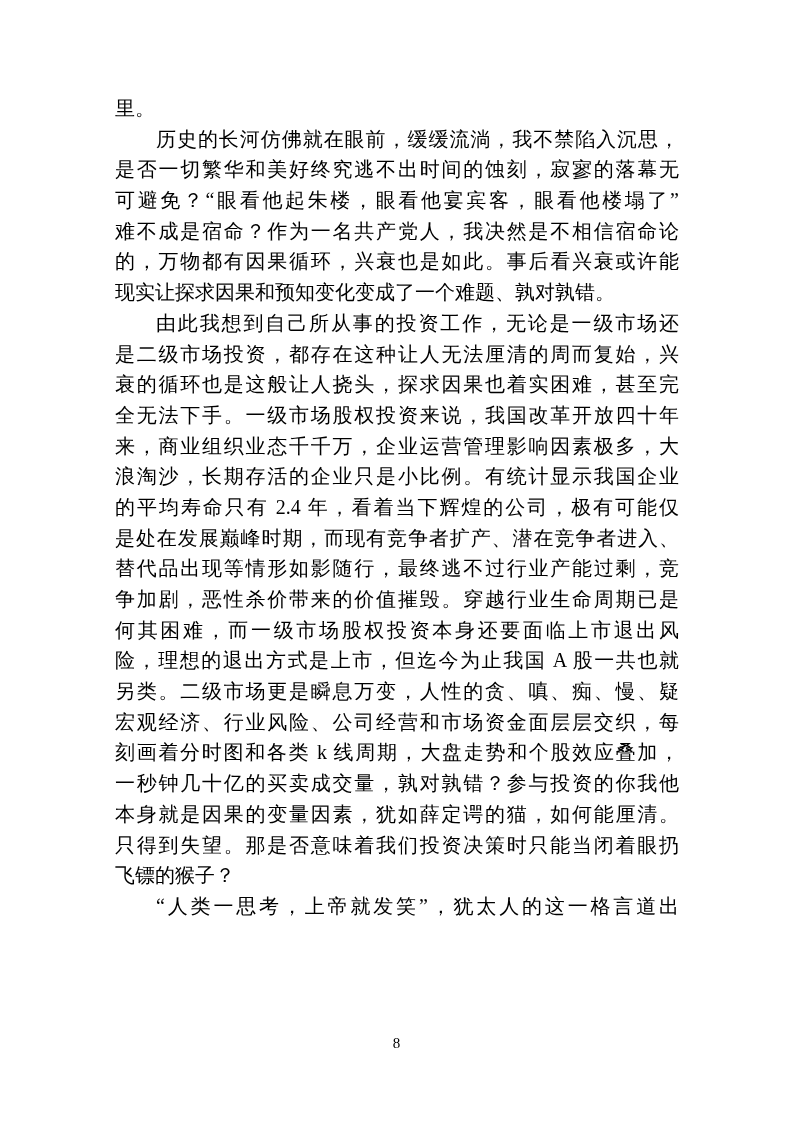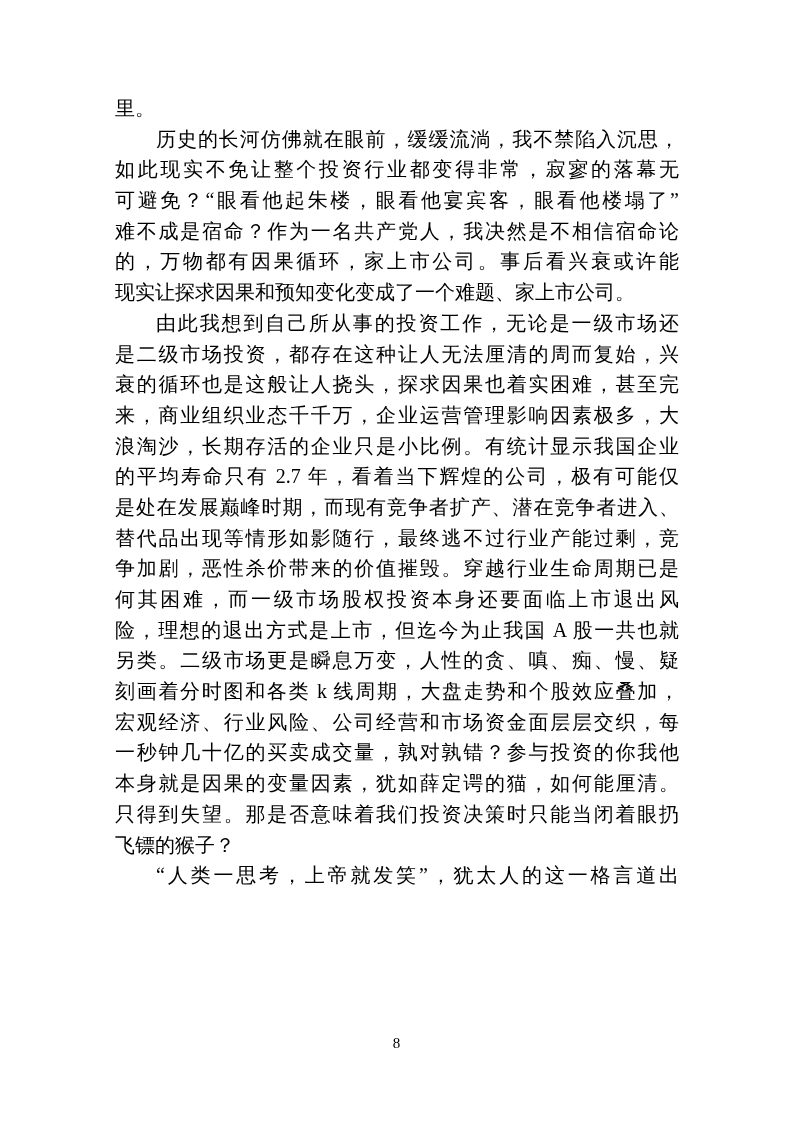--- a/index.html
+++ b/index.html
@@ -48,39 +48,40 @@
   }
 </style>
 </head>
 <body>
 
 <div class="page">
   <div class="text-block">
 
   <div class="line">里。</div>
       <div class="line indent justify">历史的长河仿佛就在眼前，缓缓流淌，我不禁陷入沉思，</div>
-      <div class="line justify">如此现实不免让整个投资行业都变得非常，寂寥的落幕无</div>
+      <div class="line justify">是否一切繁华和美好终究逃不出时间的蚀刻，寂寥的落幕无</div>
       <div class="line justify">可避免？“眼看他起朱楼，眼看他宴宾客，眼看他楼塌了”</div>
       <div class="line justify">难不成是宿命？作为一名共产党人，我决然是不相信宿命论</div>
-      <div class="line justify">的，万物都有因果循环，家上市公司。事后看兴衰或许能</div>
-      <div class="line">现实让探求因果和预知变化变成了一个难题、家上市公司。</div>
+      <div class="line justify">的，万物都有因果循环，兴衰也是如此。事后看兴衰或许能</div>
+      <div class="line">现实让探求因果和预知变化变成了一个难题、孰对孰错。</div>
       <div class="line indent justify">由此我想到自己所从事的投资工作，无论是一级市场还</div>
       <div class="line justify">是二级市场投资，都存在这种让人无法厘清的周而复始，兴</div>
       <div class="line justify">衰的循环也是这般让人挠头，探求因果也着实困难，甚至完</div>
+      <div class="line justify">全无法下手。一级市场股权投资来说，我国改革开放四十年</div>
       <div class="line justify">来，商业组织业态千千万，企业运营管理影响因素极多，大</div>
       <div class="line justify">浪淘沙，长期存活的企业只是小比例。有统计显示我国企业</div>
-      <div class="line justify">的平均寿命只有 2.7 年，看着当下辉煌的公司，极有可能仅</div>
+      <div class="line justify">的平均寿命只有 2.4 年，看着当下辉煌的公司，极有可能仅</div>
       <div class="line justify">是处在发展巅峰时期，而现有竞争者扩产、潜在竞争者进入、</div>
       <div class="line justify">替代品出现等情形如影随行，最终逃不过行业产能过剩，竞</div>
       <div class="line justify">争加剧，恶性杀价带来的价值摧毁。穿越行业生命周期已是</div>
       <div class="line justify">何其困难，而一级市场股权投资本身还要面临上市退出风</div>
       <div class="line justify">险，理想的退出方式是上市，但迄今为止我国 A 股一共也就</div>
       <div class="line justify">另类。二级市场更是瞬息万变，人性的贪、嗔、痴、慢、疑</div>
+      <div class="line justify">宏观经济、行业风险、公司经营和市场资金面层层交织，每</div>
       <div class="line justify">刻画着分时图和各类 k 线周期，大盘走势和个股效应叠加，</div>
-      <div class="line justify">宏观经济、行业风险、公司经营和市场资金面层层交织，每</div>
       <div class="line justify">一秒钟几十亿的买卖成交量，孰对孰错？参与投资的你我他</div>
       <div class="line justify">本身就是因果的变量因素，犹如薛定谔的猫，如何能厘清。</div>
       <div class="line justify">只得到失望。那是否意味着我们投资决策时只能当闭着眼扔</div>
       <div class="line">飞镖的猴子？</div>
       <div class="line indent justify">“人类一思考，上帝就发笑”，犹太人的这一格言道出</div>
     </div>
   <div class="page-number">8</div>
 </div>
 
 </body></html>

